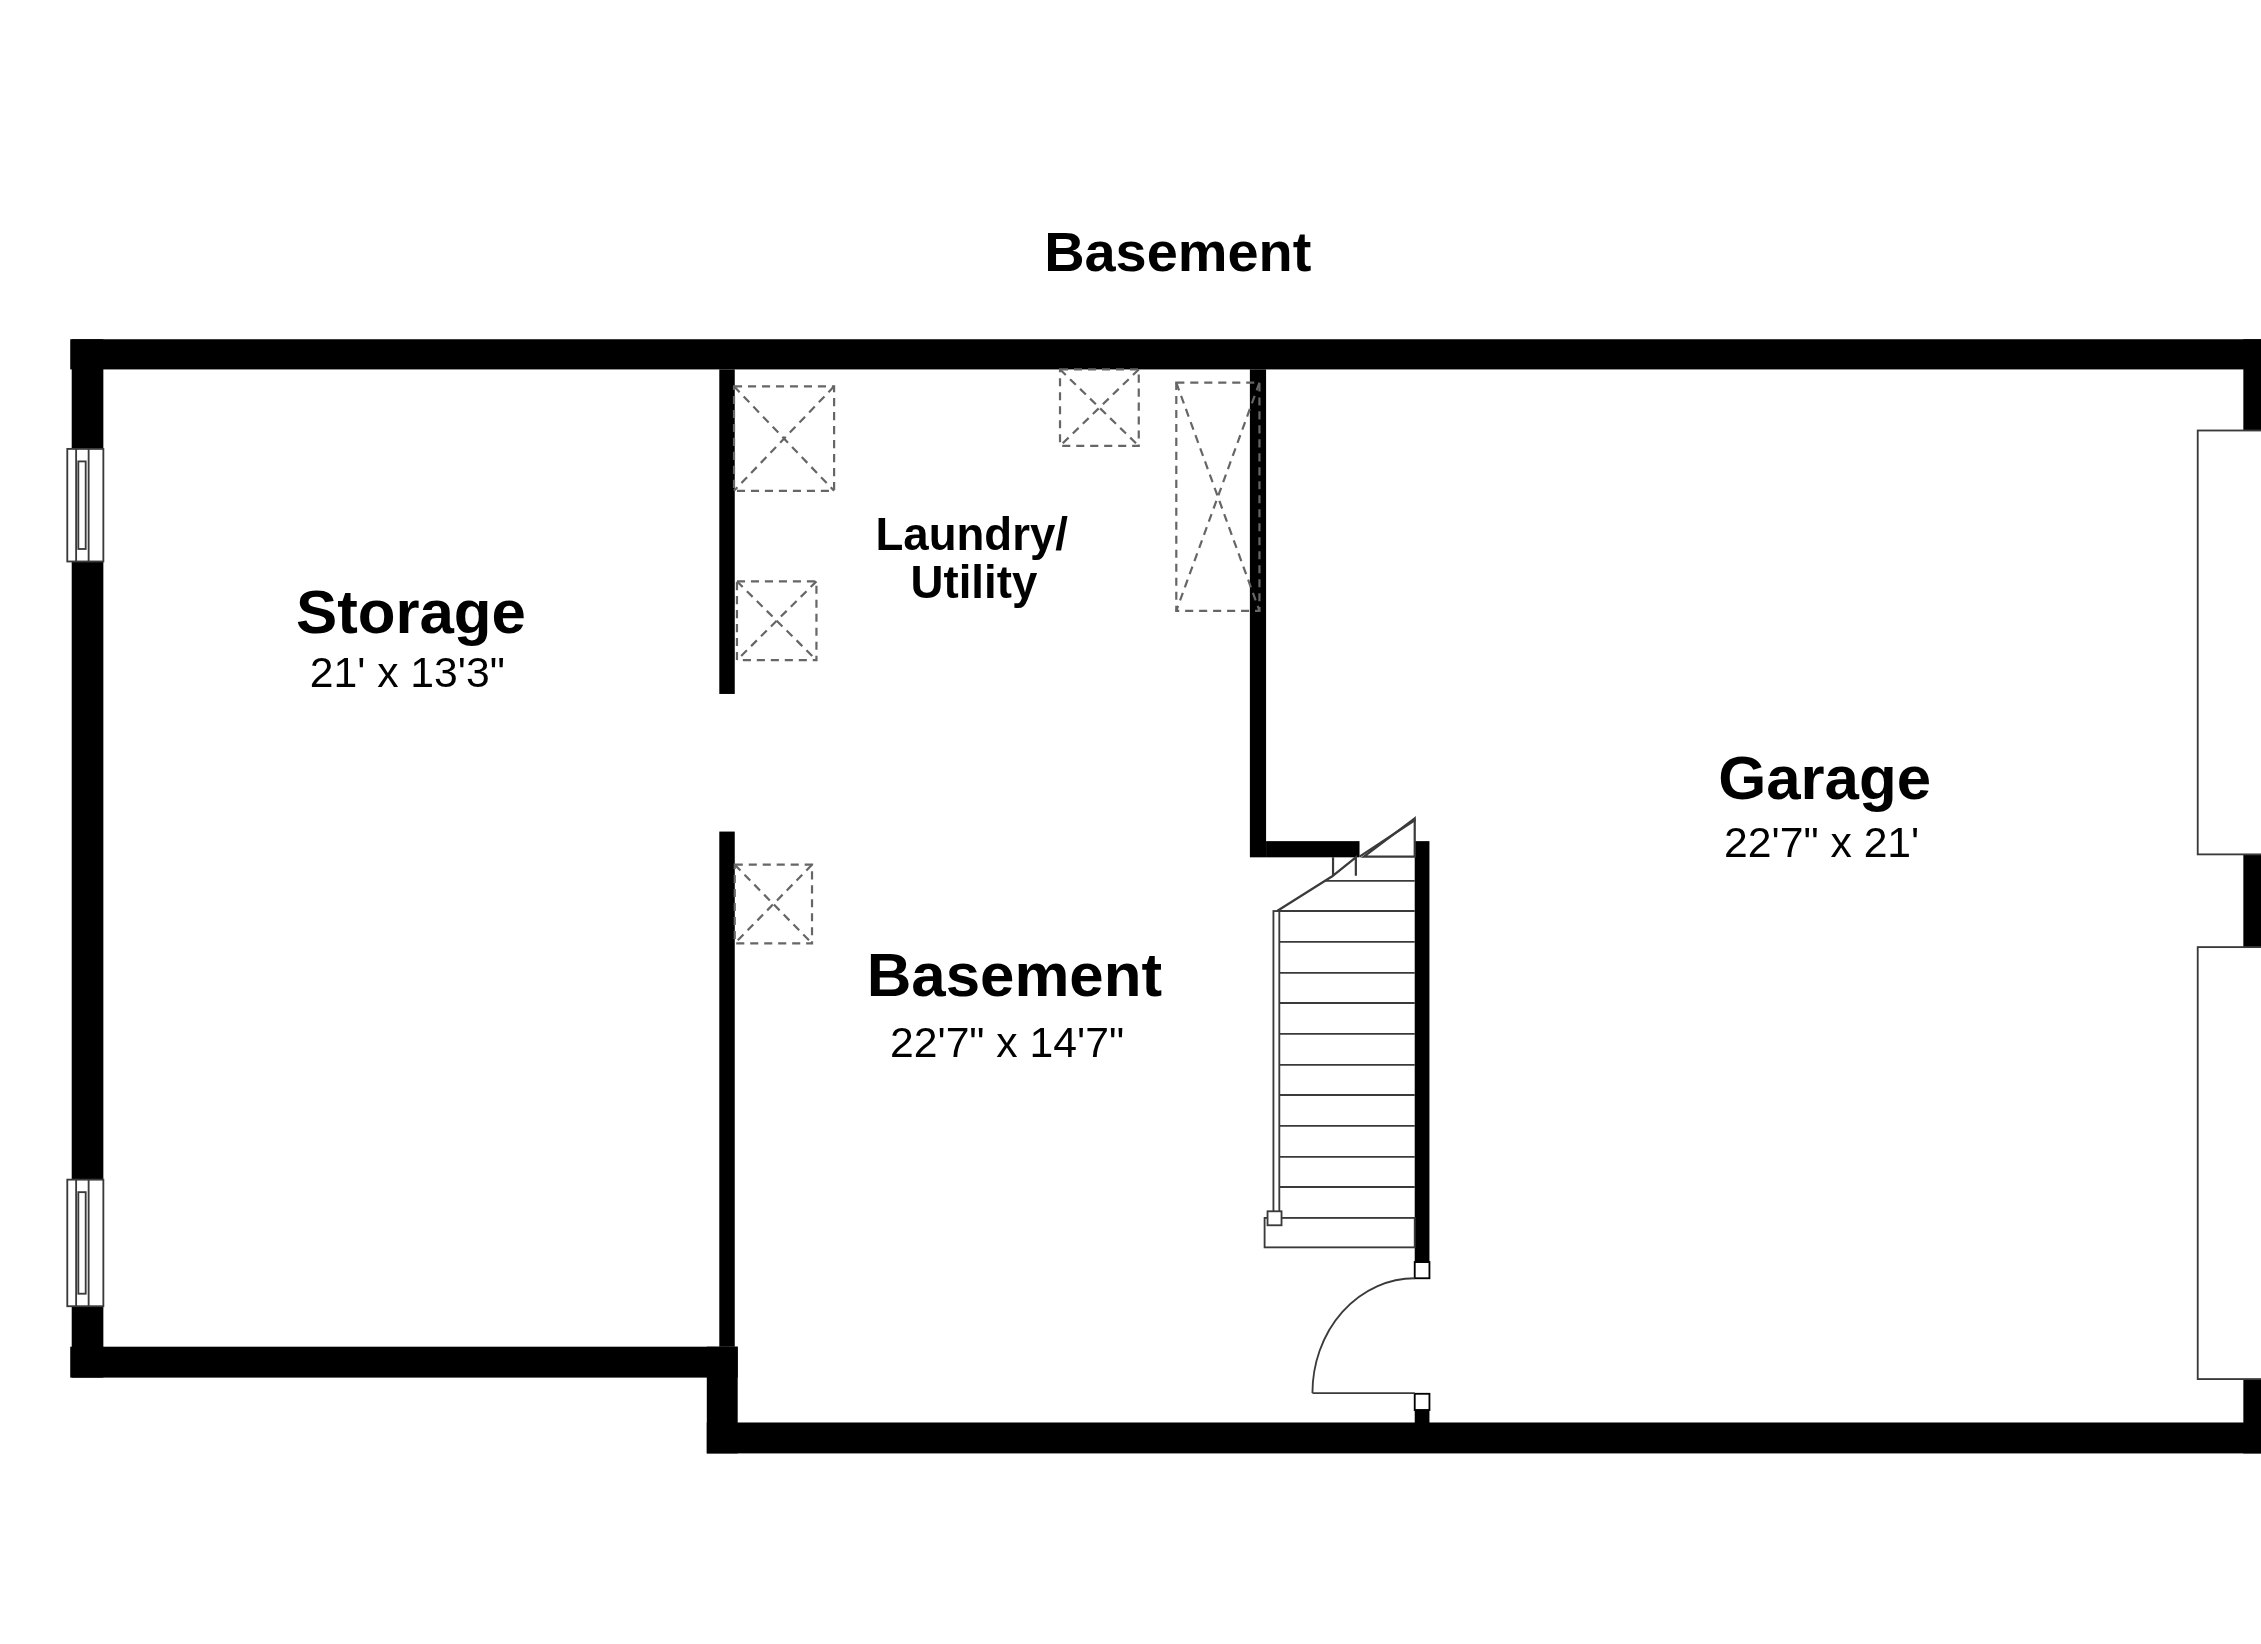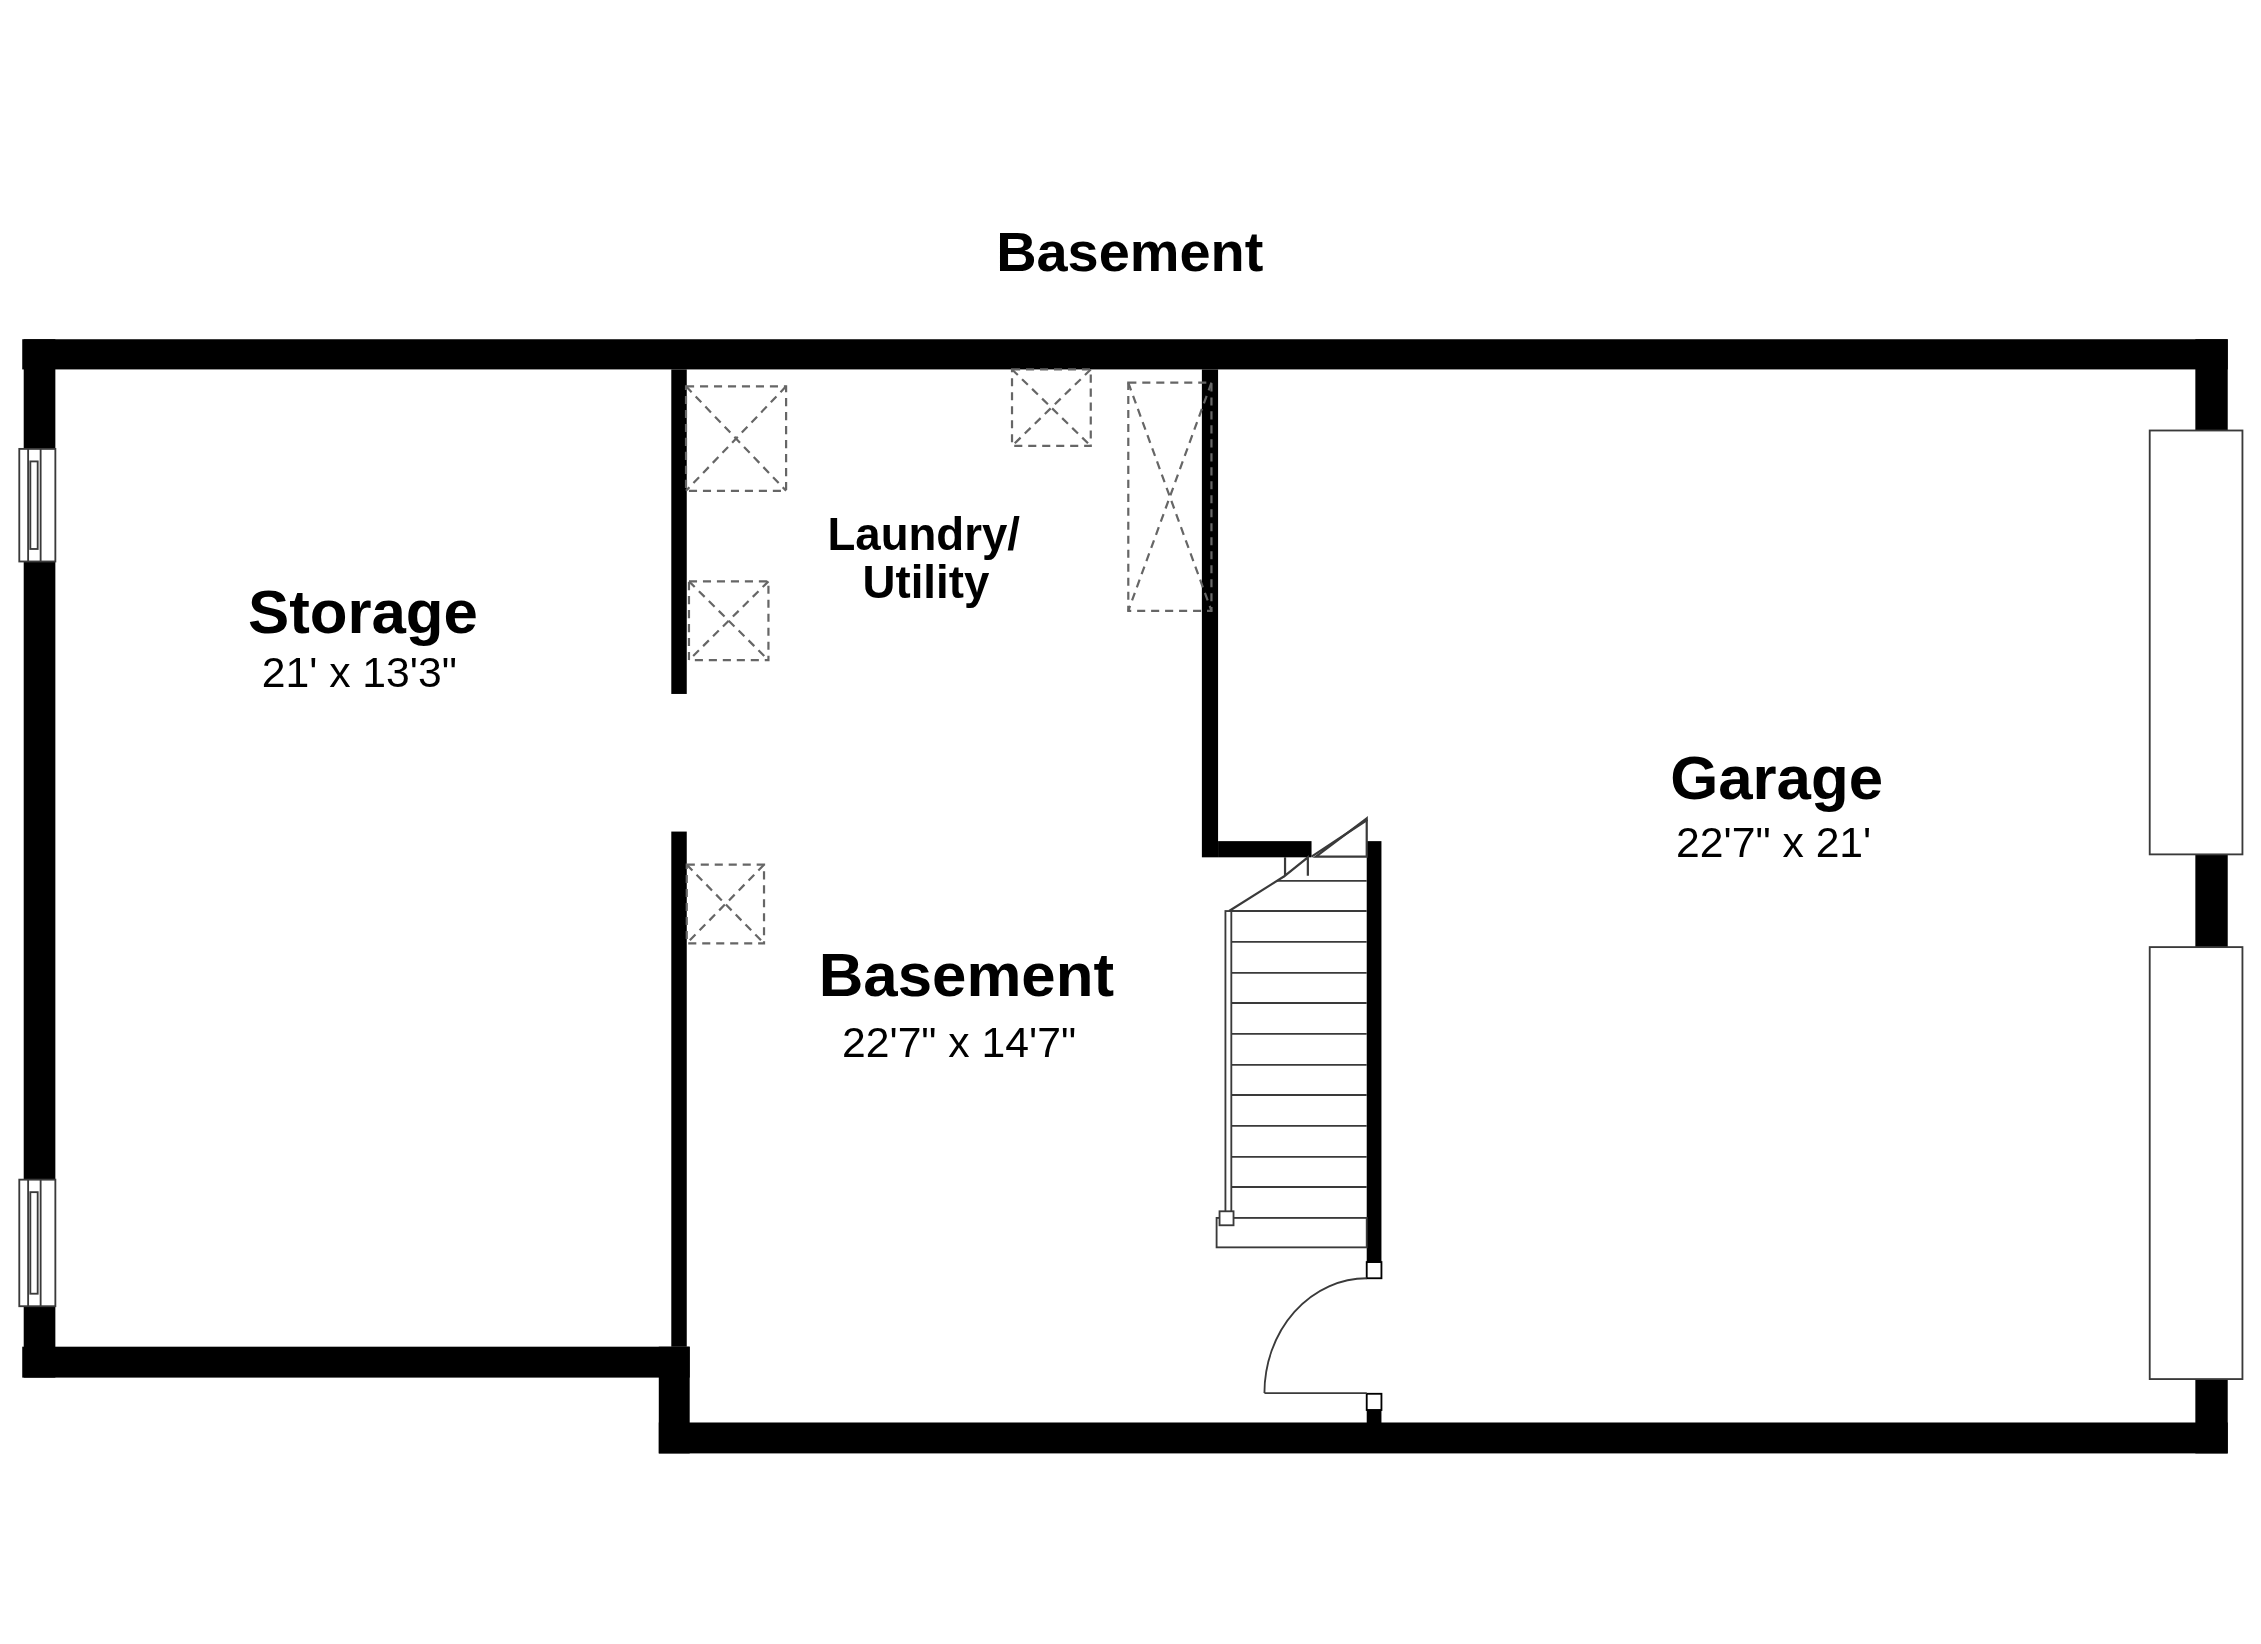--- a/index.html
+++ b/index.html
@@ -1,16 +1,16 @@
 <!DOCTYPE html>
 <html style="--background: #ffffff; --wall: #000000; --line: #3a3a3a; --fixture: #666666; --text: #000000;font-size:11.8px"><head>
 <meta charset="utf-8">
 <style>
   html,body{margin:0;padding:0;background:#fff;}
-  .page{position:relative;width:2107px;height:1644px;background:var(--background,#fff);}
+  .page{position:relative;width:2107px;height:1644px;background:var(--background,#fff);margin-left:48px;}
   svg{display:block;}
   .wall{fill:var(--wall,#000);stroke:none;}
   .thin{stroke:var(--line,#3a3a3a);stroke-width:2.5;fill:none;}
   .thin-white{fill:var(--background,#fff);stroke:var(--line,#3a3a3a);stroke-width:2.5;}
   .jamb{fill:var(--background,#fff);stroke:var(--wall,#000);stroke-width:2.5;}
   .break{stroke:var(--line,#3a3a3a);stroke-width:3;fill:none;}
   .tri{fill:var(--background,#fff);stroke:var(--line,#3a3a3a);stroke-width:3;}
   .dashed{stroke:var(--fixture,#666);stroke-width:3;fill:none;stroke-dasharray:11 8;}
   .hotspot{fill:transparent;stroke:none;}
   text{font-family:"Liberation Sans","DejaVu Sans",sans-serif;fill:var(--text,#000);}

